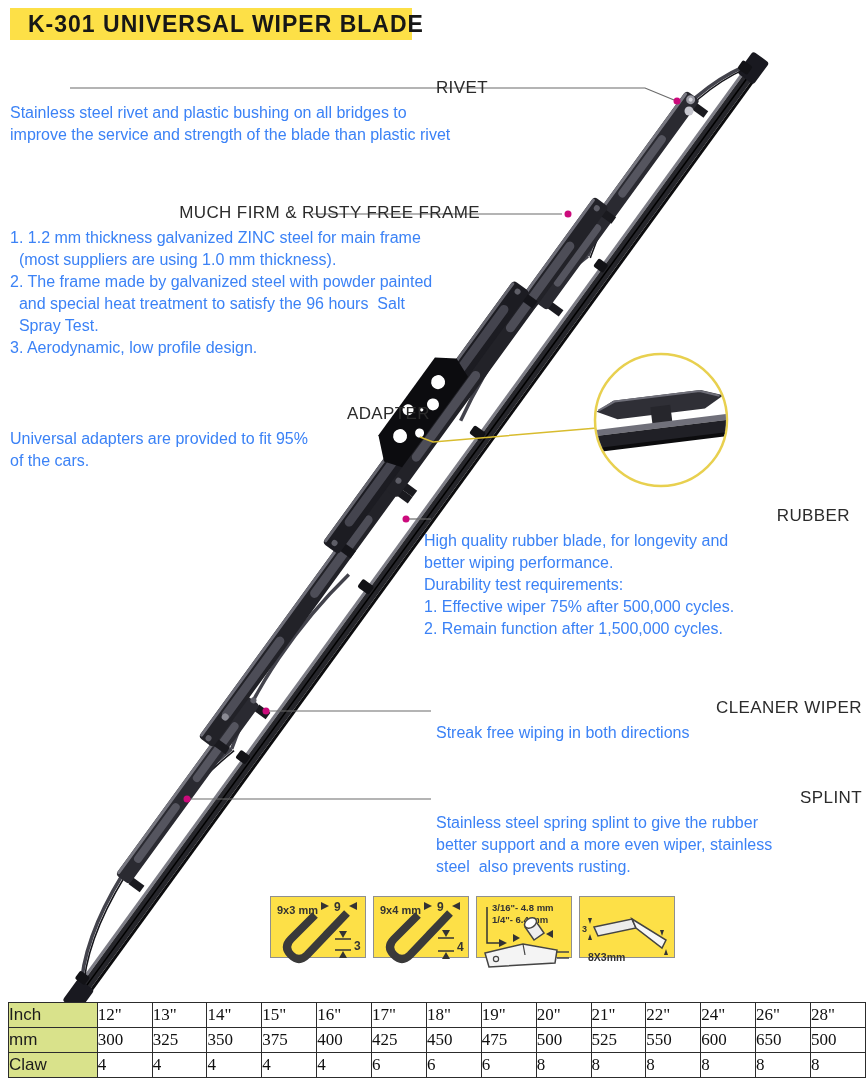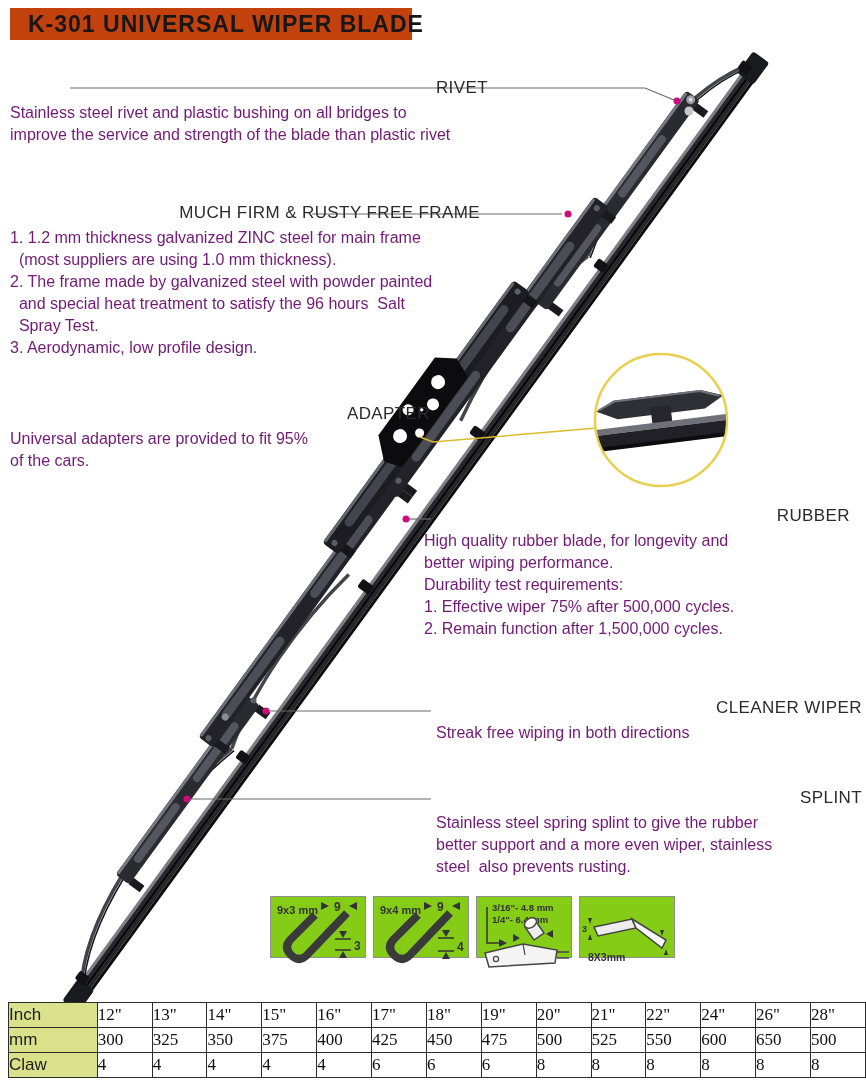--- a/index.html
+++ b/index.html
@@ -3,43 +3,43 @@
 <meta charset="utf-8">
 <style>
   html,body { margin:0; padding:0; background:#fff; }
   .page {
     position:relative; width:866px; height:1080px; background:#ffffff;
     font-family:"Liberation Sans", sans-serif; overflow:hidden;
   }
   .art { position:absolute; left:0; top:0; z-index:1; }
   .banner {
     position:absolute; left:10px; top:8px; width:402px; height:32px;
-    background:#c2410c; color:#171717; z-index:2;
+    background:#fde047; color:#171717; z-index:2;
     font-size:23px; font-weight:bold; line-height:33px;
     padding-left:18px; letter-spacing:1px; box-sizing:border-box;
     white-space:nowrap;
   }
   .callout { position:absolute; z-index:2; }
   .callout h2 {
     font-size:17px; font-weight:400; margin:0 0 4px 0;
     letter-spacing:0.4px; color:#2b2b2b; white-space:nowrap;text-align:right;
   }
   .callout .body {
-    font-size:16px; line-height:22px; color:#701a75; white-space:pre-wrap;
+    font-size:16px; line-height:22px; color:#3b82f6; white-space:pre-wrap;
   }
   #sec-rivet   { left:10px;  top:78px;  width:478px; }
   #sec-frame   { left:10px;  top:203px; width:470px; }
   #sec-adapter { left:10px;  top:404px; width:420px; }
   #sec-rubber  { left:424px; top:506px; width:426px; }
   #sec-cleaner { left:436px; top:698px; width:426px; }
   #sec-splint  { left:436px; top:788px; width:426px; }
 
   .spec-strip { position:absolute; left:270px; top:896px; display:flex; gap:7px; z-index:2; }
   .spec-box {
-    width:96px; height:62px; border:1px solid #8f8f8f; background:#84cc16;
+    width:96px; height:62px; border:1px solid #8f8f8f; background:#fde047;
     box-sizing:border-box;
   }
   .spec-box svg { display:block; }
 
   .size-table {
     position:absolute; left:8px; top:1002px; z-index:2;
     border-collapse:collapse; table-layout:fixed; background:#fff;
   }
   .size-table th, .size-table td {
     border:1px solid #2c2c2c; height:24px; text-align:left; padding:0;

